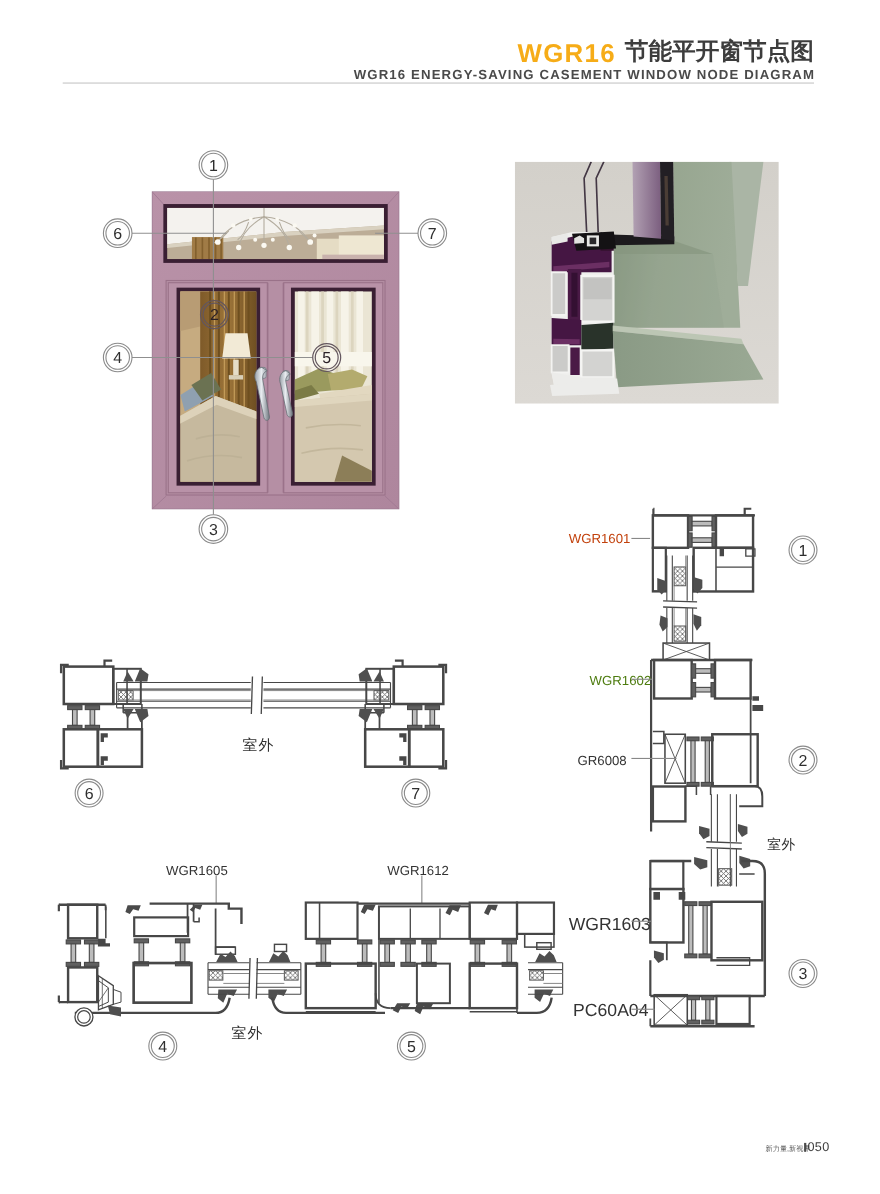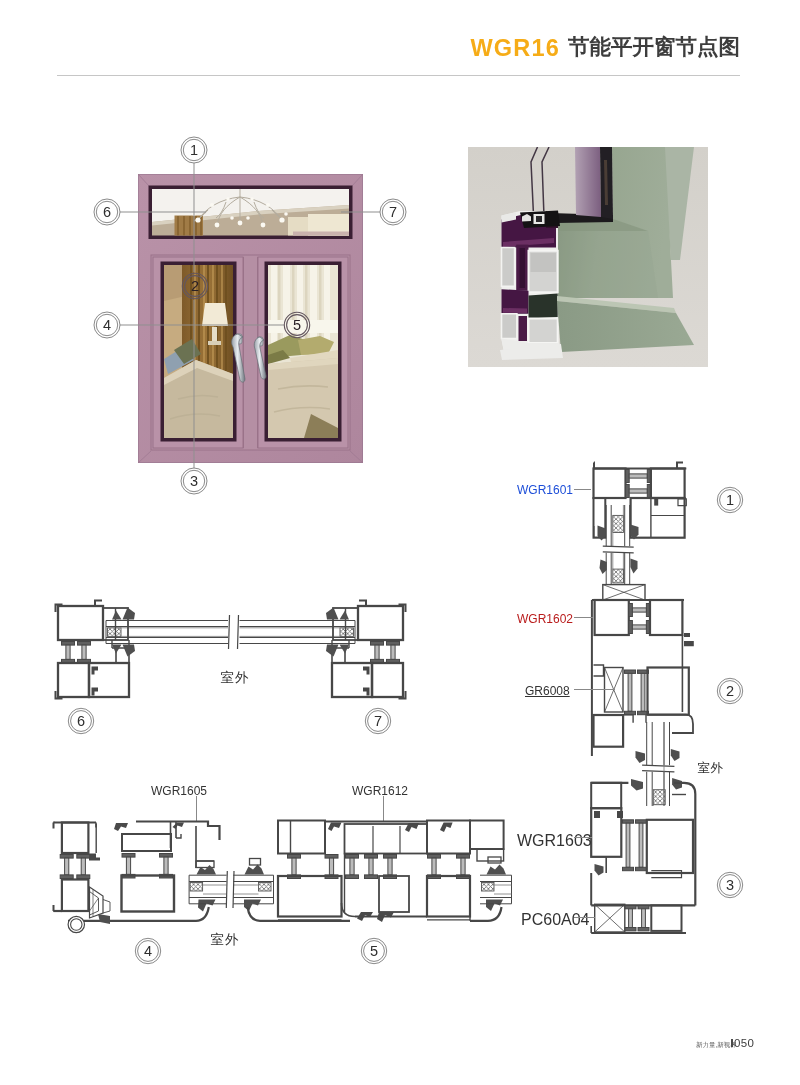--- a/index.html
+++ b/index.html
@@ -8,20 +8,21 @@
 .abs{position:absolute;}
 </style>
 </head>
 <body>
 <div id="page">
 
 <div class="abs" style="left:0;top:32px;width:740px;text-align:right;font-weight:bold;color:#3d3d3d;white-space:nowrap;">
 <span style="color:#f6ac17;font-size:23.5px;letter-spacing:1.2px;position:relative;top:1.5px;">WGR16</span><span style="display:inline-block;width:8px;"></span><span style="font-size:21.5px;letter-spacing:0px;">节能平开窗节点图</span>
 </div>
 
+<div class="abs" style="left:0;top:60.5px;width:741px;text-align:right;font-size:12px;font-weight:bold;color:#4a4a4a;letter-spacing:1.02px;white-space:nowrap;">WGR16 ENERGY-SAVING CASEMENT WINDOW NODE DIAGRAM</div>
 
 <div class="abs" style="left:57px;top:74.5px;width:683px;height:1px;background:#c6c6c6;"></div>
 
 <svg class="abs" style="left:138px;top:174px;" width="225" height="289" viewBox="0 0 225 289">
 <defs>
 <linearGradient id="frameg" x1="0" y1="0" x2="1" y2="1">
  <stop offset="0" stop-color="#b992a8"></stop>
           <stop offset="1" stop-color="#ae869d"></stop>
 </linearGradient>
 <linearGradient id="chrome" x1="0" y1="0" x2="1" y2="0">
@@ -651,25 +652,25 @@
         <rect x="625.0" y="927.5" width="11" height="3.4" fill="#606060" stroke="#474747" stroke-width="1.0"></rect>
         <rect x="638.0" y="905.4" width="11" height="3.4" fill="#606060" stroke="#474747" stroke-width="1.0"></rect>
         <rect x="641.6" y="908.8" width="3.8" height="18.7" fill="#bcbcbc" stroke="#474747" stroke-width="1.0"></rect>
         <rect x="638.0" y="927.5" width="11" height="3.4" fill="#606060" stroke="#474747" stroke-width="1.0"></rect>
         <rect x="651.3" y="905.4" width="30.2" height="25.5" fill="none" stroke="#474747" stroke-width="2.0"></rect>
         <line x1="591.2" y1="933" x2="686" y2="933" stroke="#474747" stroke-width="2.2"></line>
         <path d="M591.2,926 v7" fill="none" stroke="#474747" stroke-width="1.6"></path>
       </g>
 </svg>
 
-<div class="abs" style="left:517px;top:483px;width:56px;font-size:12px;color:#1d4ed8;">WGR1601</div>
+<div class="abs" style="left:517px;top:483px;width:56px;font-size:12px;color:#c2410c;">WGR1601</div>
 <div class="abs" style="left:573.5px;top:488.5px;width:17px;height:1px;background:#888;"></div>
-<div class="abs" style="left:517px;top:611.5px;width:56px;font-size:12px;color:#b91c1c;">WGR1602</div>
+<div class="abs" style="left:536px;top:611.5px;width:56px;font-size:12px;color:#4d7c0f;">WGR1602</div>
 <div class="abs" style="left:573.5px;top:617px;width:19px;height:1px;background:#888;"></div>
-<div class="abs" style="left:525px;top:683.5px;width:48px;font-size:12px;color:#333;text-decoration:underline;">GR6008</div>
+<div class="abs" style="left:525px;top:683.5px;width:48px;font-size:12px;color:#333;">GR6008</div>
 <div class="abs" style="left:573.5px;top:689px;width:41px;height:1px;background:#888;"></div>
 <div class="abs" style="left:517px;top:831.5px;width:56px;font-size:16px;color:#333;">WGR1603</div>
 <div class="abs" style="left:573.5px;top:837px;width:18px;height:1px;background:#888;"></div>
 <div class="abs" style="left:521px;top:911px;width:52px;font-size:16px;color:#333;">PC60A04</div>
 <div class="abs" style="left:573.5px;top:916.5px;width:21px;height:1px;background:#888;"></div>
 
 <div class="abs" style="left:697.5px;top:759.5px;width:30px;font-size:12.5px;color:#2f2f2f;letter-spacing:0.5px;">室外</div>
 
 <svg class="abs" style="left:709px;top:479px;" width="42" height="42" viewBox="-21 -21 42 42">
       <use href="#cal"></use>

